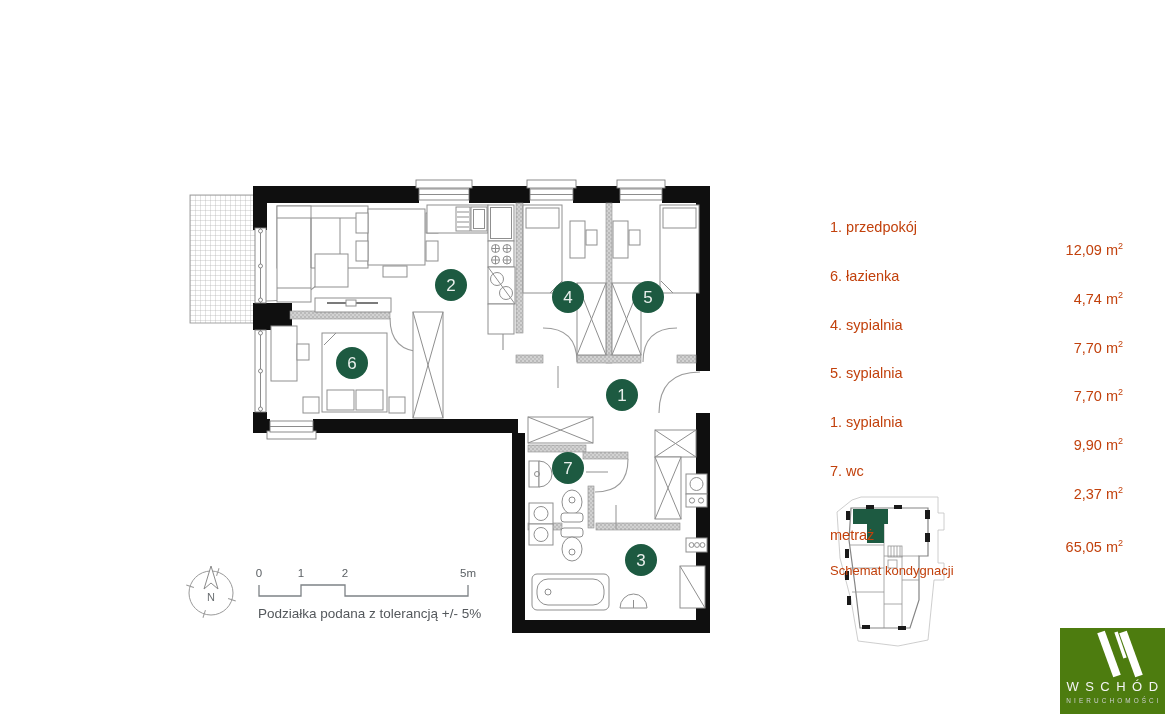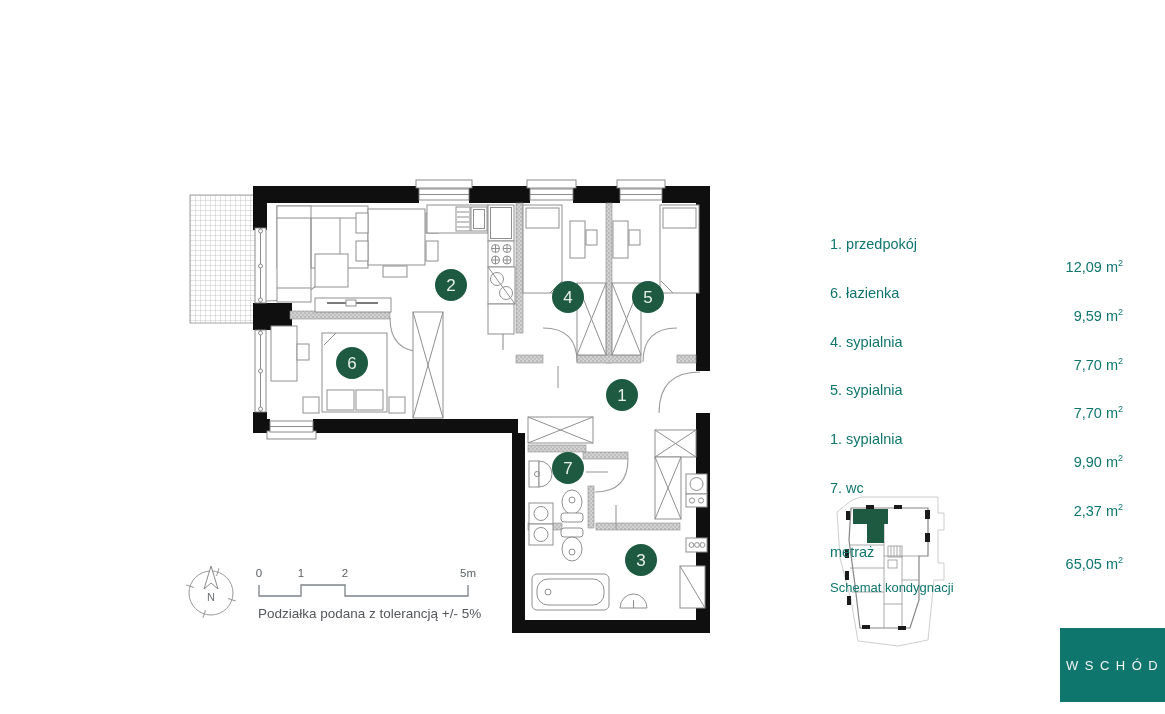--- a/index.html
+++ b/index.html
@@ -1,28 +1,28 @@
 <!DOCTYPE html>
 <html><head>
 <meta charset="utf-8">
 <style>
   html,body{margin:0;padding:0;background:#ffffff;}
   #stage{position:relative;width:1165px;height:714px;background:#fff;overflow:hidden;
          font-family:"Liberation Sans","DejaVu Sans",sans-serif;}
   #plan-svg{position:absolute;left:0;top:0;}
   
-  .legend{position:absolute;left:830px;top:231px;width:293px;color:#0f766e;}
+  .legend{position:absolute;left:830px;top:214px;width:293px;color:#c2410c;}
   .lrow{display:flex;justify-content:space-between;line-height:26px;font-size:14.5px;}
   .lrow .val{white-space:nowrap;margin-top:19px;}
   .lrow sup{font-size:9px;}
   .lrow.total{margin-top:4px;align-items:center;}
   .schema-label{line-height:26px;font-size:13px;margin-top:-2px;}
   
-  .logo{position:absolute;left:1060px;top:628px;width:105px;height:74px;background:#0f766e;
-        display:flex;align-items:center;}
+  .logo{position:absolute;left:1060px;top:628px;width:105px;height:86px;background:#4d7c0f;
+        display:flex;flex-direction:column;align-items:center;}
   .logo .mark{margin-top:2px;}
   .logo .name{color:#f4f5f5;font-size:13px;letter-spacing:6.5px;margin-left:6px;margin-top:1px;}
   .logo .sub{color:#cfd1d3;font-size:6.4px;letter-spacing:3.1px;margin-left:3px;margin-top:3px;}
   text{font-family:"Liberation Sans","DejaVu Sans",sans-serif;}
   .rnum{fill:#e9efec;font-size:17px;}
   .wall{fill:#0f0f0f;stroke:none;}
   .iwall{fill:url(#hatchp);stroke:#8d8d8d;stroke-width:0.6;}
   .furn{fill:#ffffff;stroke:#8f8f8f;stroke-width:1;}
   .furnl{fill:none;stroke:#8f8f8f;stroke-width:1;}
   .door{fill:none;stroke:#9b9b9b;stroke-width:1.1;}
@@ -316,21 +316,21 @@
   </g>
 </svg>
 
 <div class="legend">
   <div class="lrow">
     <span>1. przedpokój</span>
     <span class="val"><span>12,09</span>&nbsp;<span>m</span><sup>2</sup></span>
   </div>
   <div class="lrow">
     <span>6. łazienka</span>
-    <span class="val"><span>9,59</span>&nbsp;<span>m</span><sup>2</sup></span>
+    <span class="val"><span>4,74</span>&nbsp;<span>m</span><sup>2</sup></span>
   </div>
   <div class="lrow">
     <span>4. sypialnia</span>
     <span class="val"><span>7,70</span>&nbsp;<span>m</span><sup>2</sup></span>
   </div>
   <div class="lrow">
     <span>5. sypialnia</span>
     <span class="val"><span>7,70</span>&nbsp;<span>m</span><sup>2</sup></span>
   </div>
   <div class="lrow">

